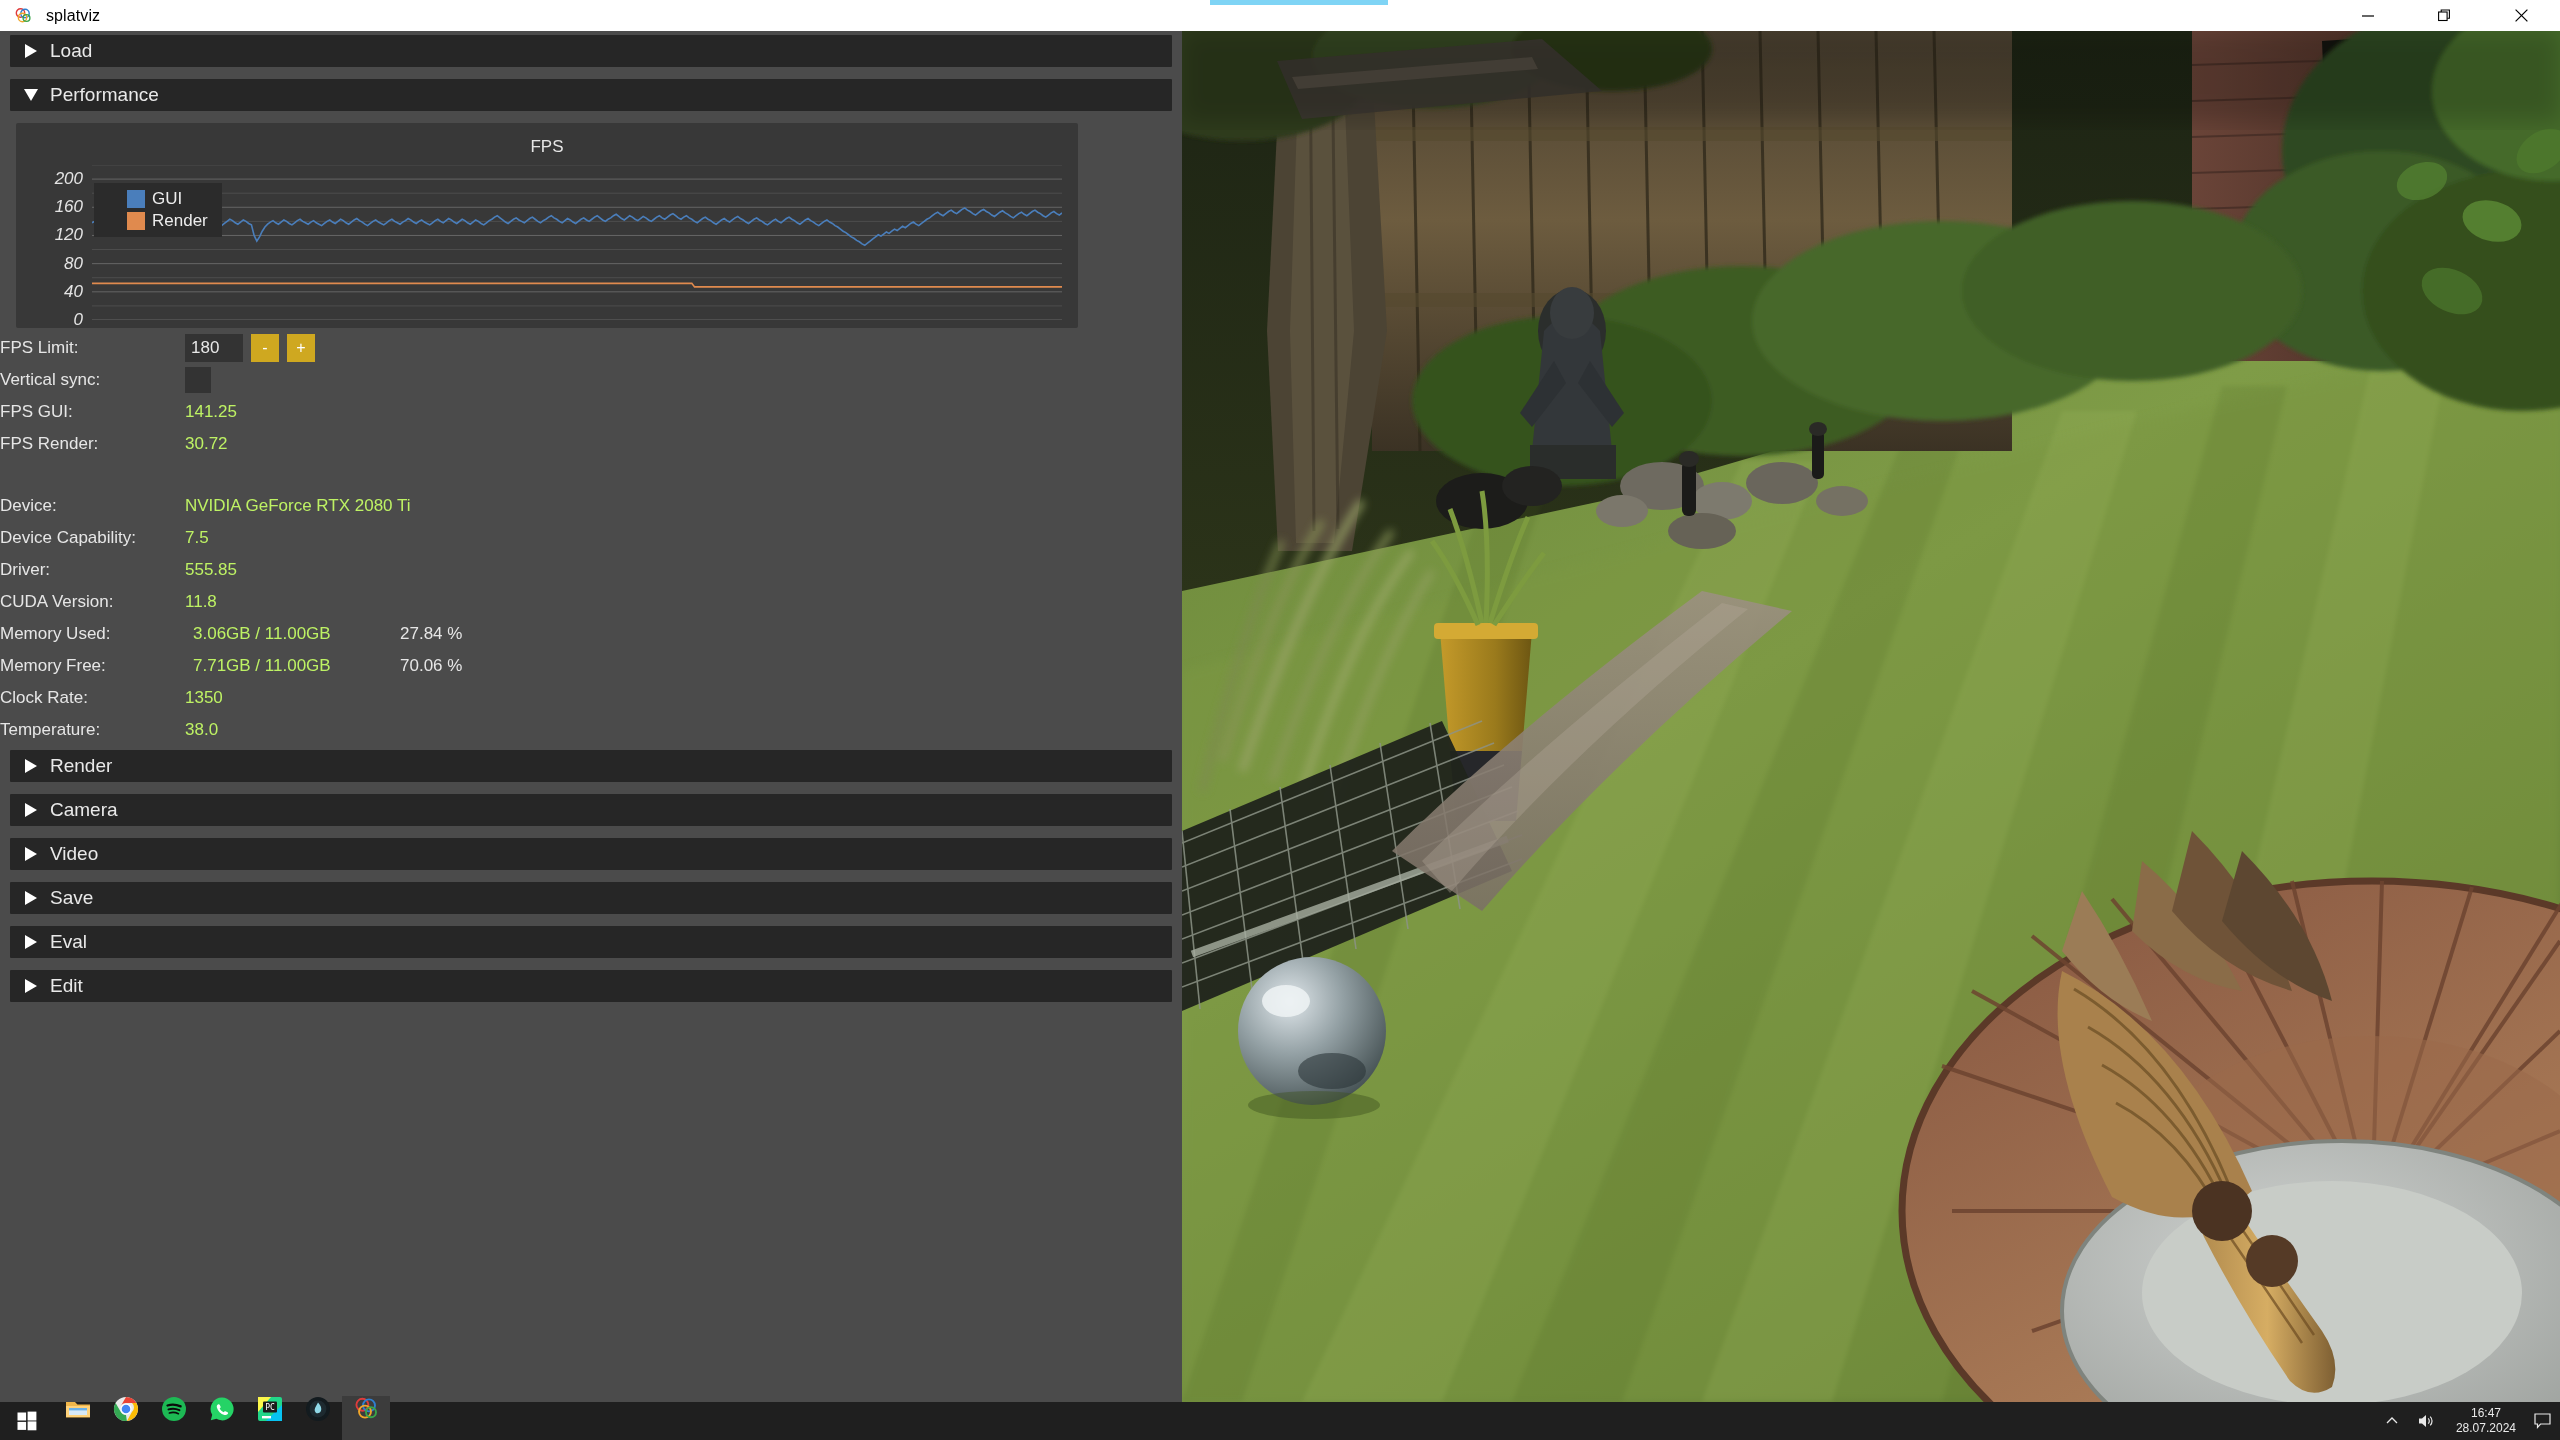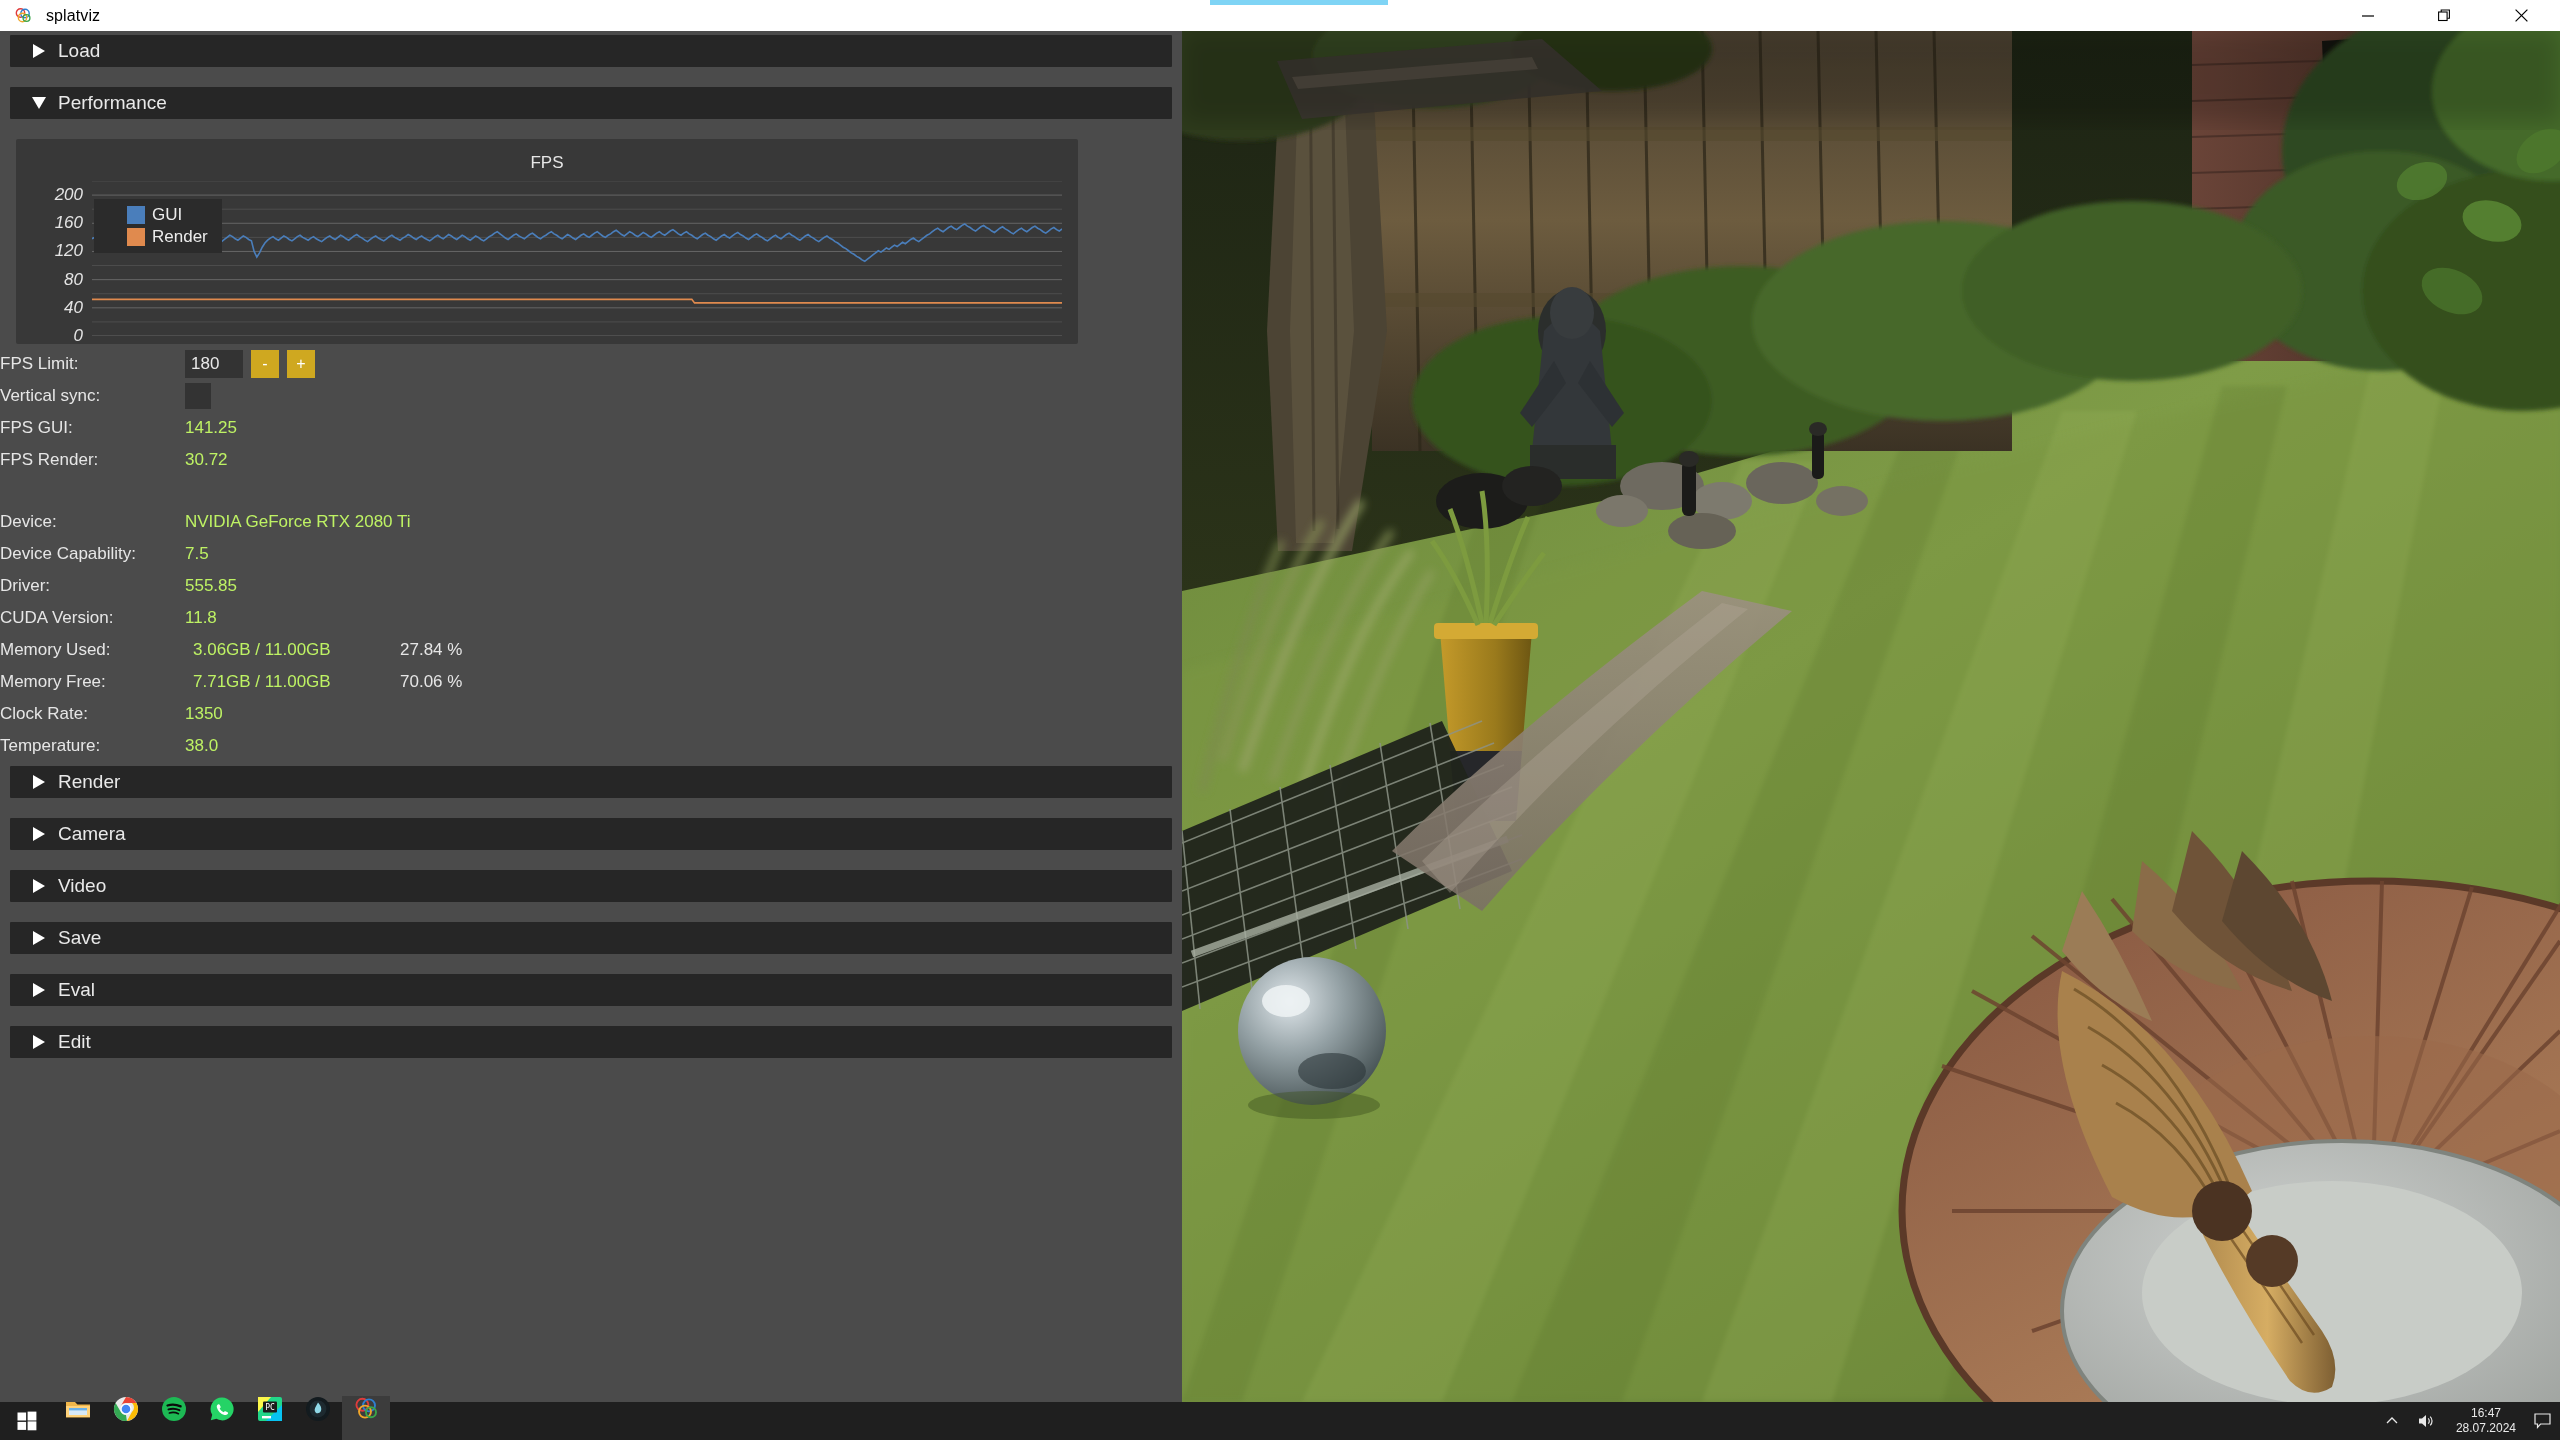--- a/index.html
+++ b/index.html
@@ -59,27 +59,26 @@
   .panel {
     position: absolute;
     left: 0; top: 31px;
     width: 1182px; height: 1371px;
     background: #4b4b4b;
     z-index: 10;
     padding: 0;
   }
 
   .collapsible {
-    margin: 4px 10px 20px 10px;
+    margin: 4px 10px 12px 10px;
     height: 32px;
     background: #262626;
     display: flex; align-items: center;
     cursor: pointer;
     border-radius: 1px;
-    padding-left: 8px;
   }
   .collapsible .arrow {
     width: 30px; display: flex; align-items: center; justify-content: center;
     margin-left: 6px;
   }
   .collapsible .arrow svg { display: block; }
   .collapsible .sec-label {
     font-size: 19px; color: #e9e9e9; margin-left: 4px;
     font-weight: 400;
   }

